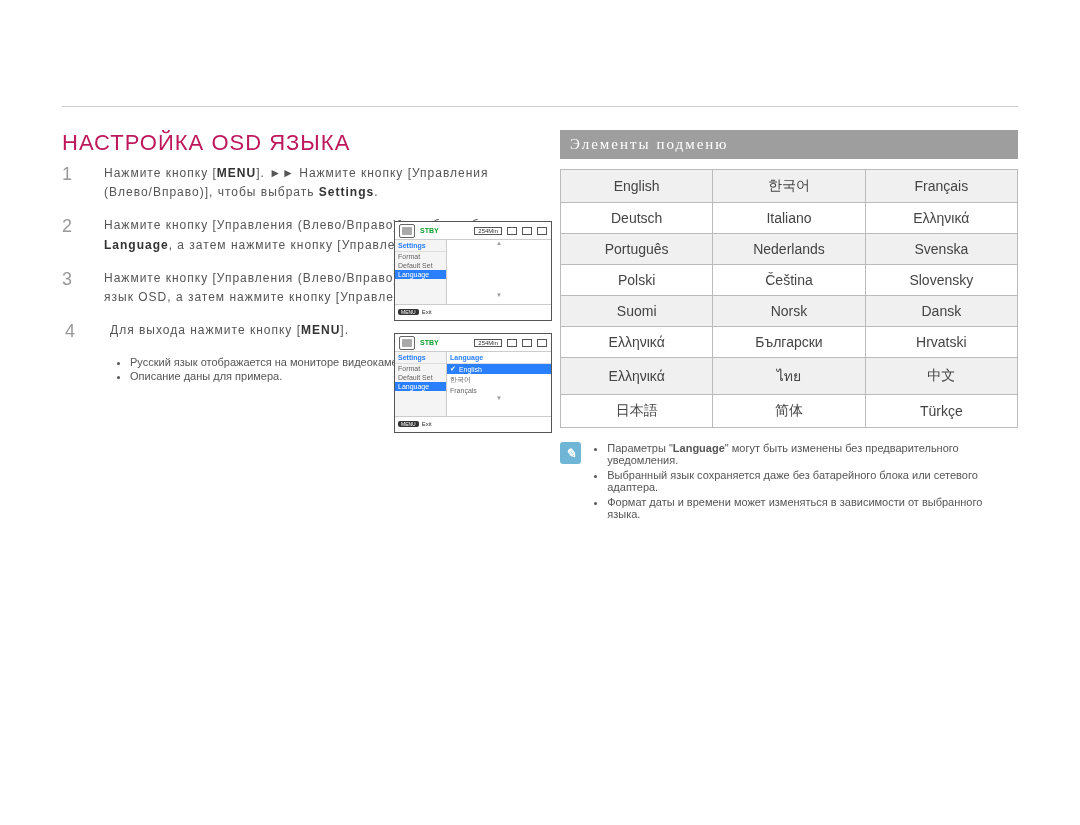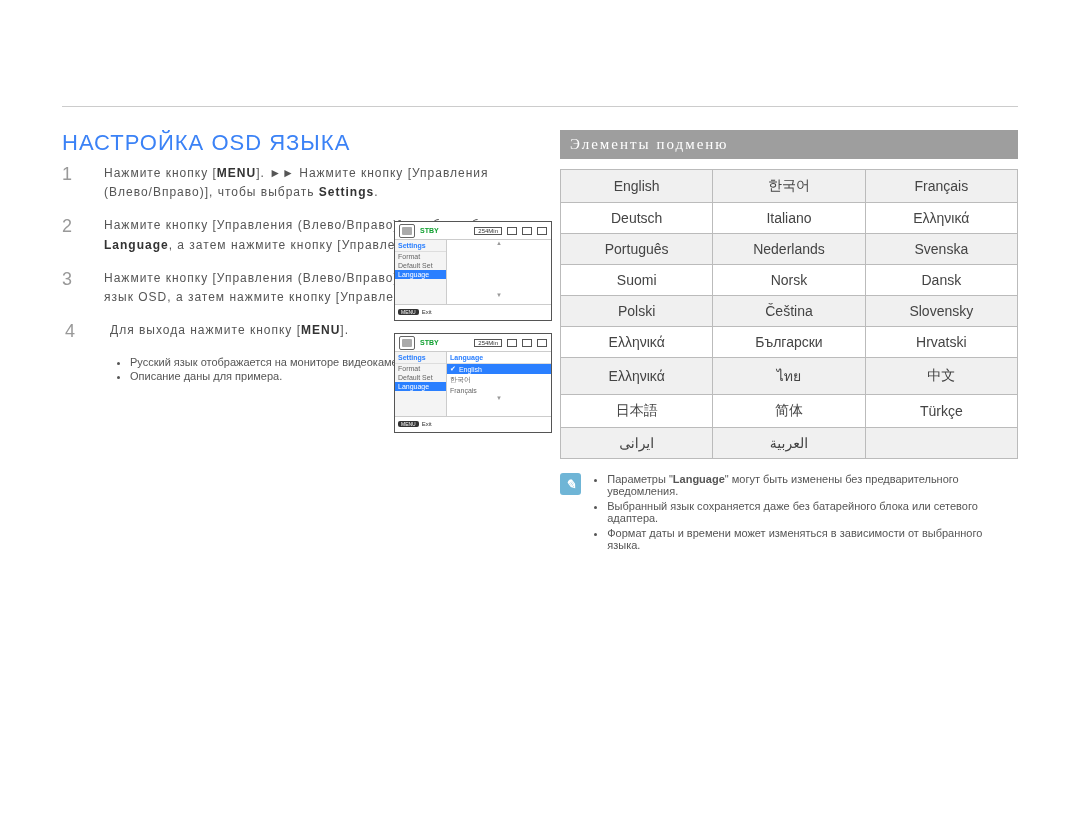--- a/index.html
+++ b/index.html
@@ -12,21 +12,21 @@
     font-size: 13px;
     color: #333;
     position: relative;
     padding: 0 62px;
   }
   .rule { position:absolute; top:106px; left:62px; right:62px; height:1px; background:#ccc; }
   .content { position: absolute; top: 130px; left: 62px; right: 62px; display:flex; gap: 48px; }
   .left { width: 450px; }
   .right { flex:1; }
 
-  .title-ad { color:#3b82f6; font-size:22px; font-weight: normal; letter-spacing:1px; margin-bottom:8px;}
+  .title-ad { color:#be185d; font-size:22px; font-weight: normal; letter-spacing:1px; margin-bottom:8px;}
   .subtitle { color:#666; font-size:11px; margin-bottom:14px; letter-spacing:2px; }
   .steps { list-style:none; padding:0; margin:0; }
   .step { display:flex; gap:10px; margin-bottom:14px; }
   .step-num { color:#999; font-size:18px; width:16px; text-align:center; font-weight:300; }
   .step-text { color:#555; font-size:12px; line-height:1.6; letter-spacing:1px;margin-left:22px; }
   .step-text b { font-weight:bold; color:#333; }
   .bullets { margin-left:28px; color:#555; font-size:11px; }
   .bullets li { margin-bottom:2px; }
 
   .mini-panel {
@@ -197,48 +197,43 @@
             <td>Deutsch</td>
             <td>Italiano</td>
             <td>Ελληνικά</td>
           </tr>
           <tr>
             <td>Português</td>
             <td>Nederlands</td>
             <td>Svenska</td>
           </tr>
           <tr>
+            <td>Polski</td>
+            <td>Čeština</td>
+            <td>Slovensky</td>
+          </tr>
+          <tr>
             <td>Suomi</td>
             <td>Norsk</td>
             <td>Dansk</td>
           </tr>
           <tr>
-            <td>Polski</td>
-            <td>Čeština</td>
-            <td>Slovensky</td>
-          </tr>
-          <tr>
             <td>Ελληνικά</td>
             <td>Български</td>
             <td>Hrvatski</td>
           </tr>
           <tr>
             <td>Ελληνικά</td>
             <td>ไทย</td>
             <td>中文</td>
           </tr>
           <tr>
             <td>日本語</td>
             <td>简体</td>
             <td>Türkçe</td>
-          </tr>
-          <tr>
-            <td>ایرانی</td>
-            <td>العربية</td>
-            <td></td>
           </tr>
         </tbody>
     </table>
     <div class="note">
       <div class="note-icon">✎</div>
       <ul id="notes-ul">
           <li>Параметры "<b>Language</b>" могут быть изменены без предварительного уведомления.</li>
           <li>Выбранный язык сохраняется даже без батарейного блока или сетевого адаптера.</li>
           <li>Формат даты и времени может изменяться в зависимости от выбранного языка.</li>
         </ul>

